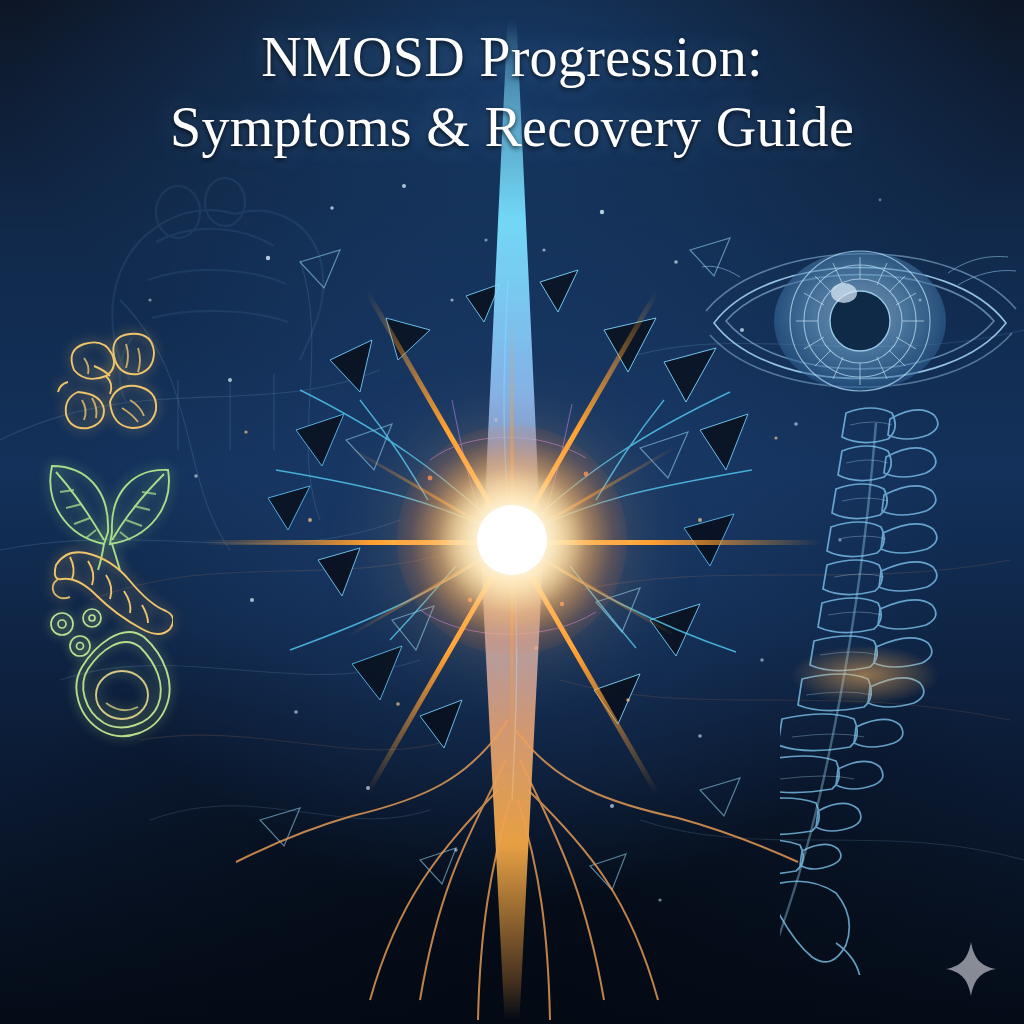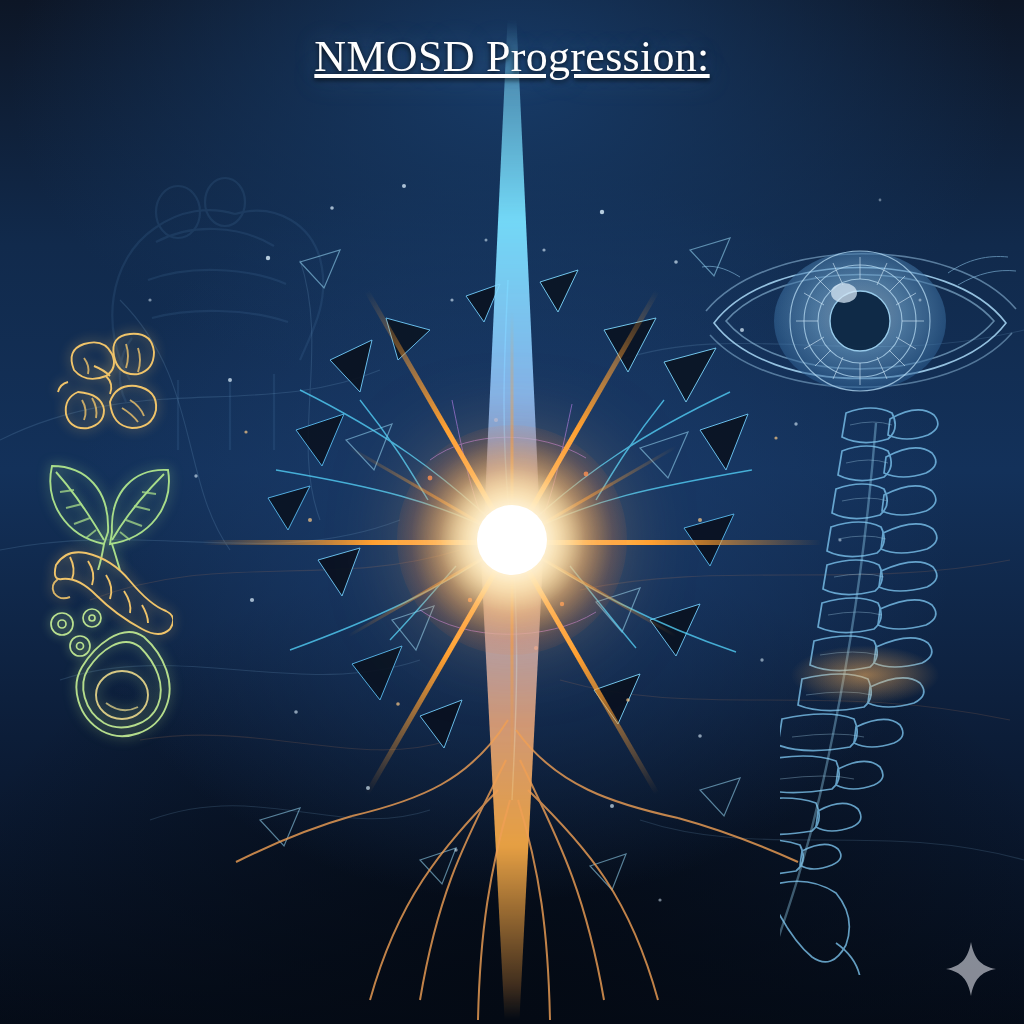--- a/index.html
+++ b/index.html
@@ -54,23 +54,23 @@
   
   .neon{position:absolute;}
   #icon-ginger{left:48px;top:330px;width:130px;height:115px;}
   #icon-greens{left:38px;top:440px;width:145px;height:130px;}
   #icon-turmeric{left:48px;top:535px;width:125px;height:105px;}
   #icon-berries{left:48px;top:608px;width:70px;height:55px;}
   #icon-avocado{left:62px;top:625px;width:120px;height:120px;}
 
   
   #title{position:absolute;left:0;right:0;top:22px;text-align:center;
-    color:#fefefe;font-size:44px;line-height:70px;font-weight:400;
+    color:#fefefe;font-size:56px;line-height:70px;font-weight:400;
     letter-spacing:.3px;
-    text-shadow:0 2px 5px rgba(0,0,0,.72),0 0 26px rgba(140,200,255,.28);text-decoration:underline;}
+    text-shadow:0 2px 5px rgba(0,0,0,.72),0 0 26px rgba(140,200,255,.28);}
   #title .ln{display:block;}
 
   
   #watermark{position:absolute;right:26px;bottom:26px;width:54px;height:58px;opacity:.72;}
 
   .particles{position:absolute;inset:0;pointer-events:none;}
 </style>
 </head>
 <body>
 
@@ -439,19 +439,20 @@
         <circle cx="700" cy="520" r="2"></circle>
       <circle cx="398" cy="704" r="1.8"></circle>
         <circle cx="628" cy="700" r="1.8"></circle>
       <circle cx="246" cy="432" r="1.6"></circle>
         <circle cx="776" cy="438" r="1.6"></circle>
     </g>
   </svg>
 
   <div id="title">
     <span class="ln">NMOSD Progression:</span>
+    <span class="ln">Symptoms &amp; Recovery Guide</span>
   </div>
 
   <svg id="watermark" viewBox="0 0 54 58">
     <path d="M27 2 C30 18 36 26 52 29 C36 32 30 40 27 56 C24 40 18 32 2 29 C18 26 24 18 27 2 Z" fill="#b9bcc6"></path>
   </svg>
 
 </div>
 
 </body></html>

